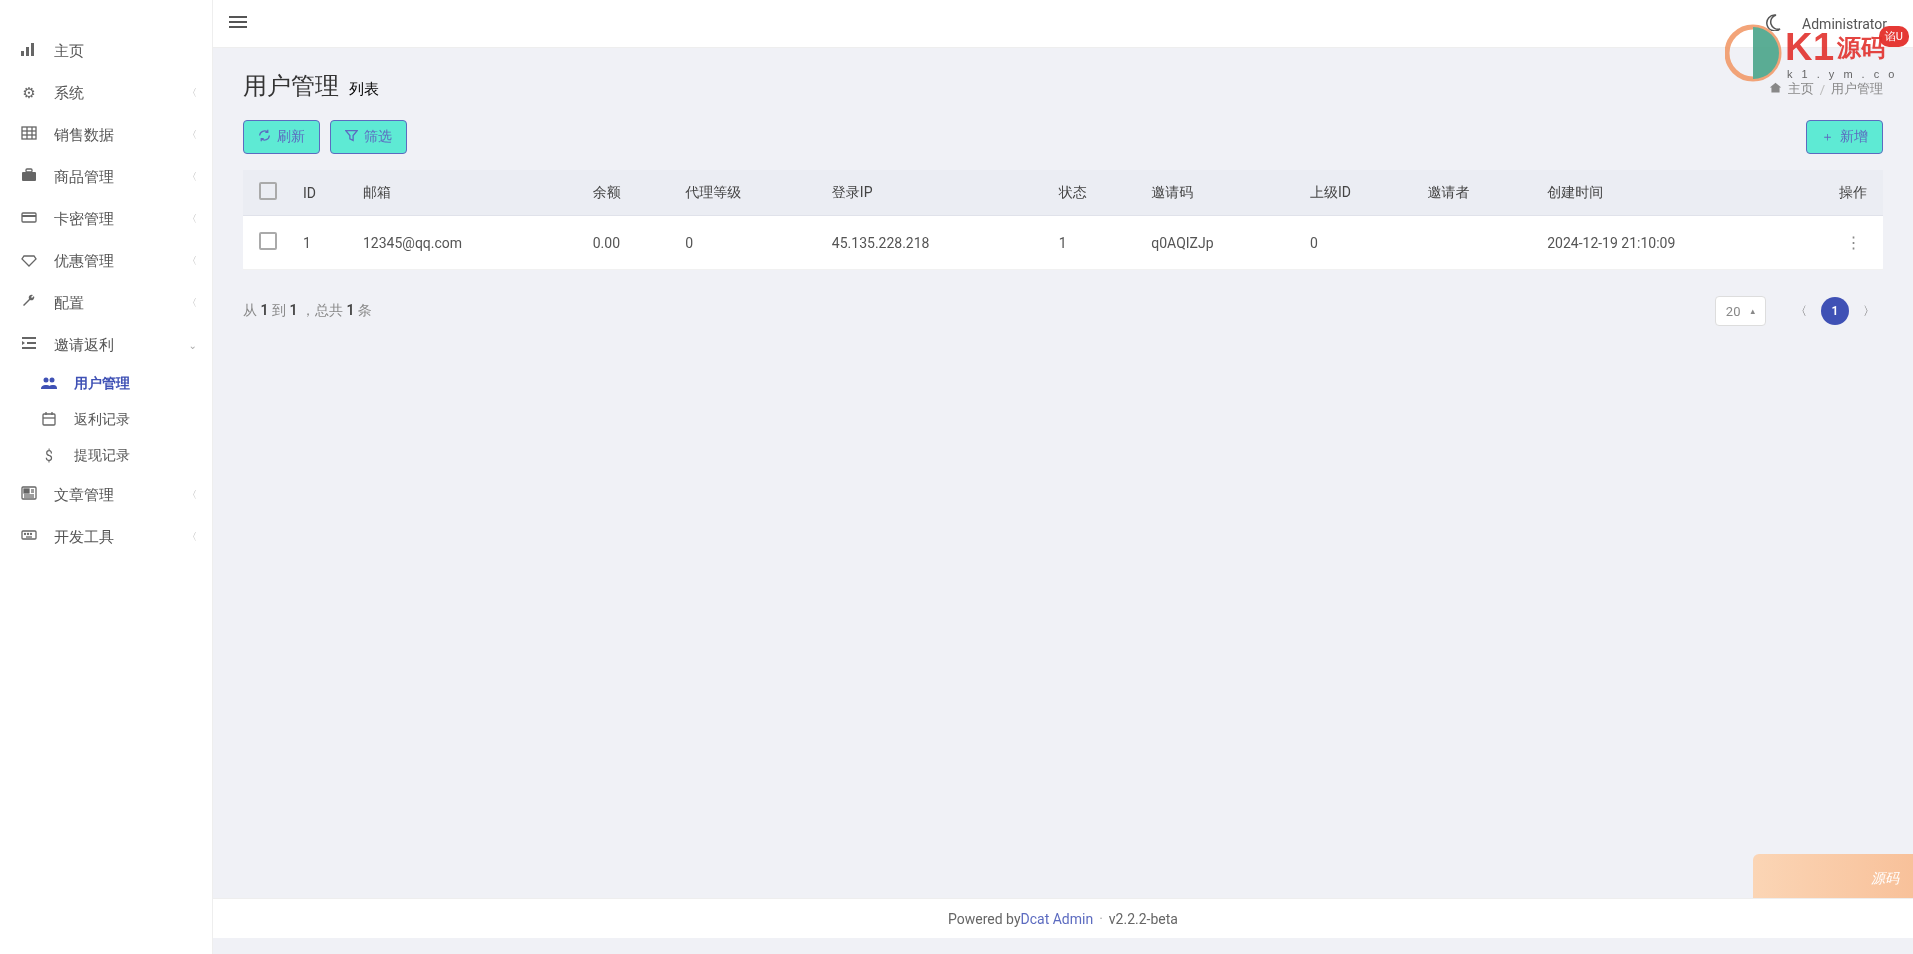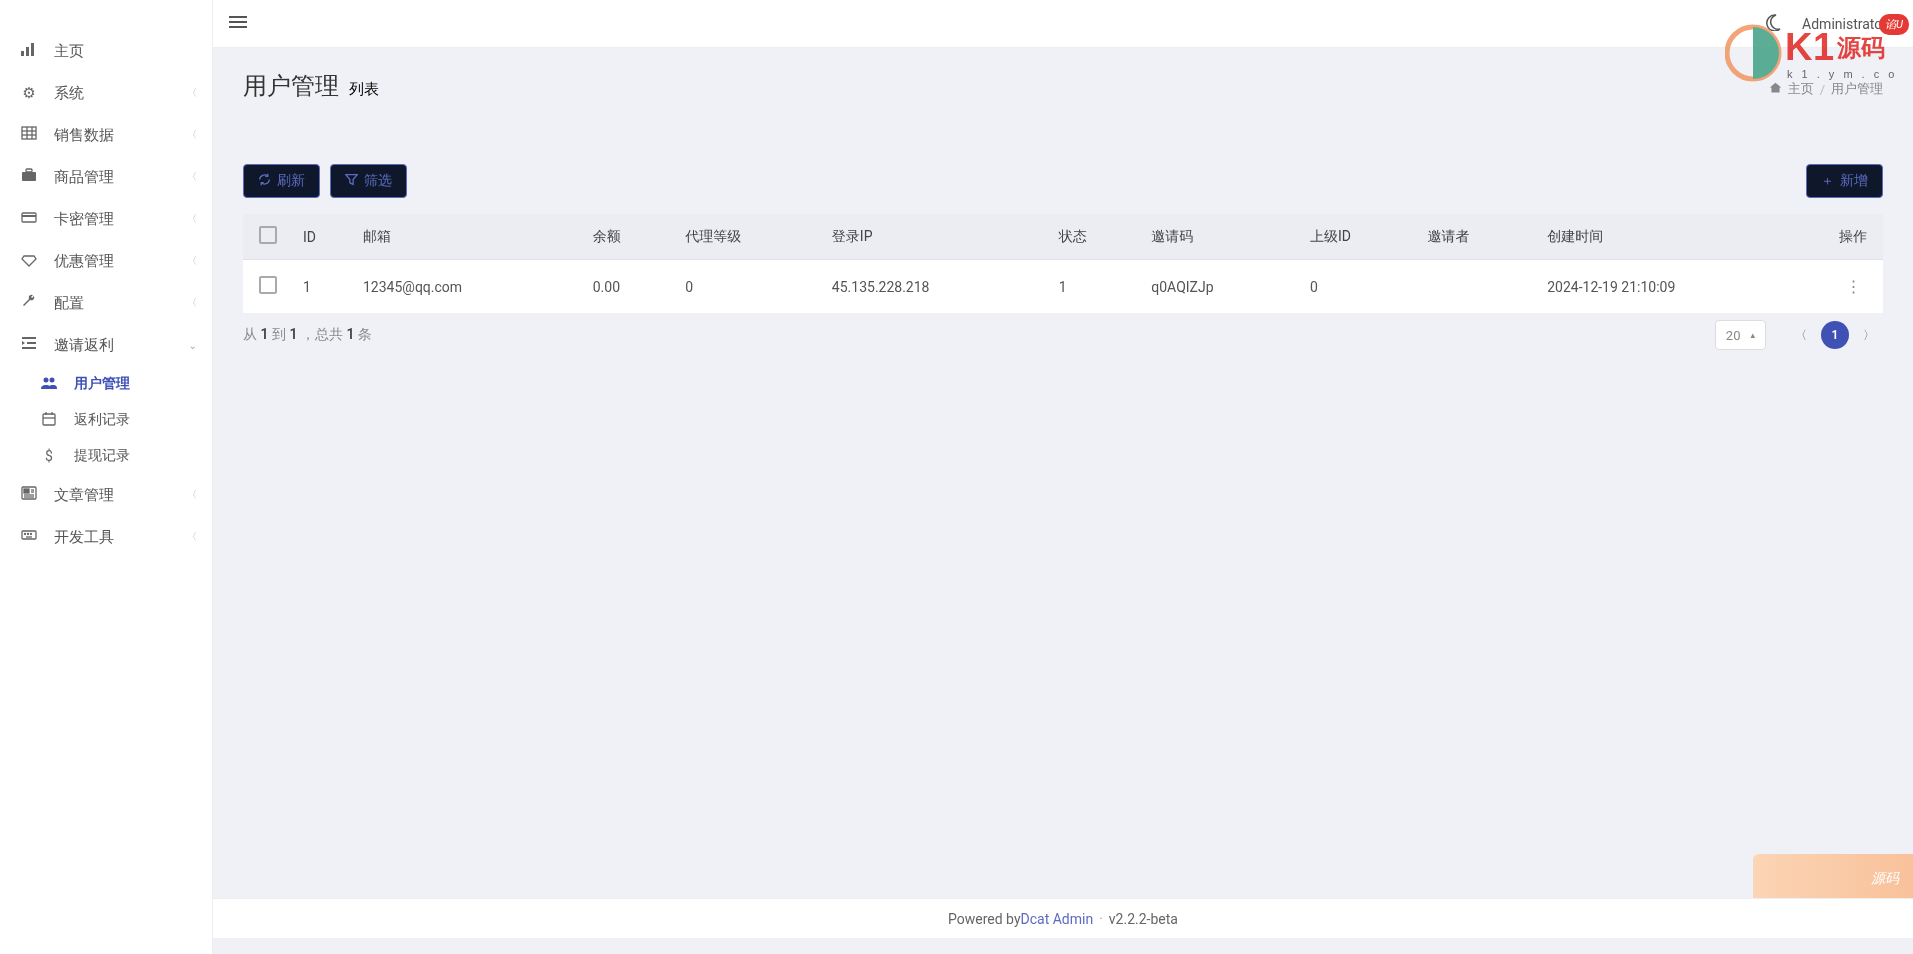--- a/index.html
+++ b/index.html
@@ -87,26 +87,25 @@
   padding: 8px 30px 16px;
   gap: 10px;
 }
 .btn {
   display: inline-flex;
   align-items: center;
   height: 34px;
   padding: 0 14px;
   border: 1px solid #5c6bc0;
   border-radius: 4px;
-  background: #0f172a;
+  background: #5eead4;
   color: #5c6bc0;
   font-size: 14px;
   cursor: pointer;
   gap: 6px;
-  margin-top: 44px;
 }
 .btn .bicon { font-size: 13px; }
 .toolbar-spacer { flex: 1; }
 
 
 .table-wrap { margin: 0 30px; background: #fff; border-radius: 2px; overflow: visible; }
 table { width: 100%; border-collapse: collapse; }
 thead th {
   background: #ebedf3;
   color: #444;
@@ -131,21 +130,21 @@
 }
 th:first-child, td:first-child { width: 50px; text-align: center; }
 .col-id { width: 60px; }
 .col-op { width: 60px; text-align: center; }
 .row-action { color: #888; font-size: 16px; cursor: pointer; letter-spacing: -1px; }
 
 
 .pagination-row {
   display: flex;
   align-items: center;
-  padding: 6px 30px 0;
+  padding: 26px 30px 0;
   font-size: 14px;
   color: #888;
 }
 .pagination-row .info b { color: #444; font-weight: 600; }
 .pagination-row .spacer { flex: 1; }
 .page-size {
   display: inline-flex;
   align-items: center;
   height: 30px;
   padding: 0 10px;
@@ -189,27 +188,26 @@
 
 
 .watermark {
   position: absolute;
   top: 18px; right: 18px;
   pointer-events: none;
   opacity: 0.9;
 }
 .badge {
   position: absolute;
-  top: 14px; right: 4px;
+  top: 26px; right: 4px;
   background: #e53935;
   color: #fff;
   font-size: 11px;
   padding: 3px 6px;
   border-radius: 10px;
-  font-style: italic;
 }
 .corner-lozenge {
   position: absolute;
   right: 0; bottom: 50px;
   width: 160px; height: 50px;
   background: linear-gradient(90deg, #fbd5b5, #f8c19a);
   color: #fff;
   display: flex; align-items: center; justify-content: flex-end;
   padding-right: 14px;
   font-style: italic;

